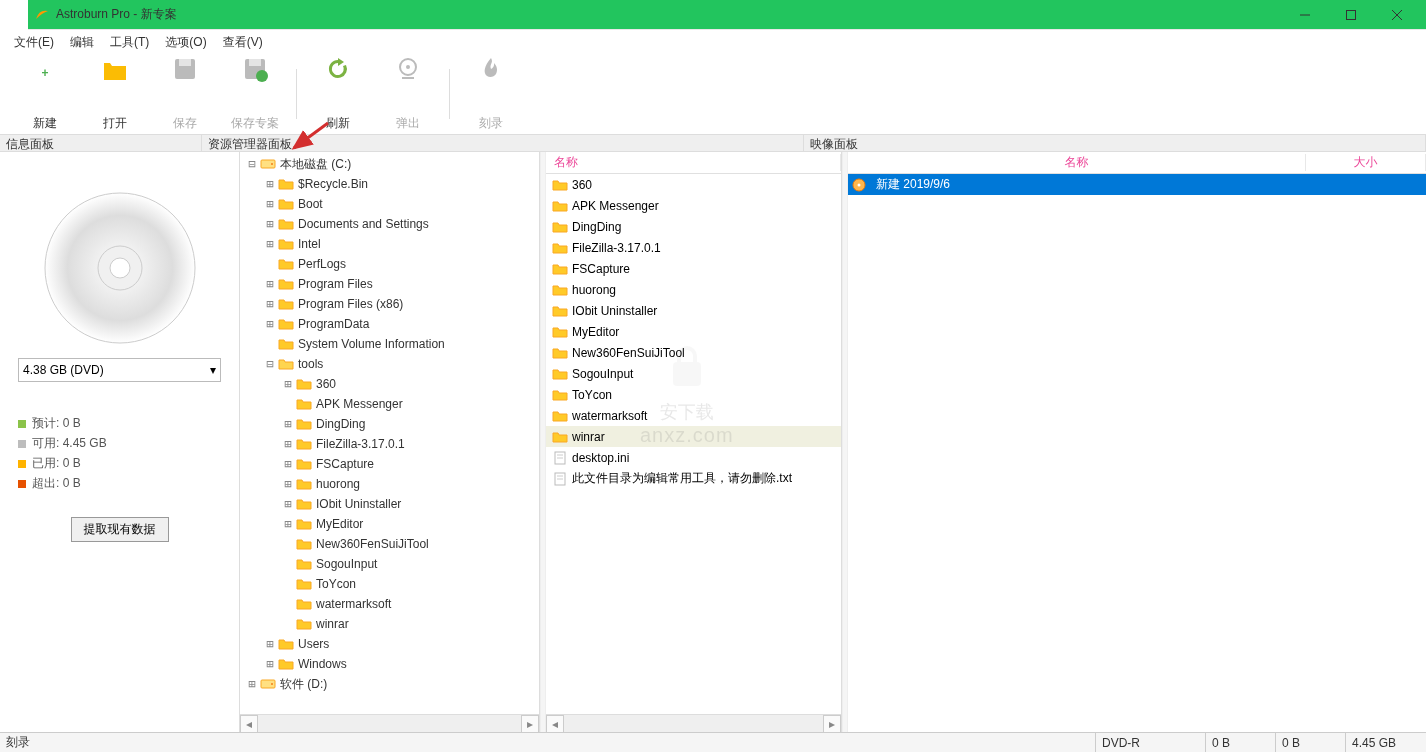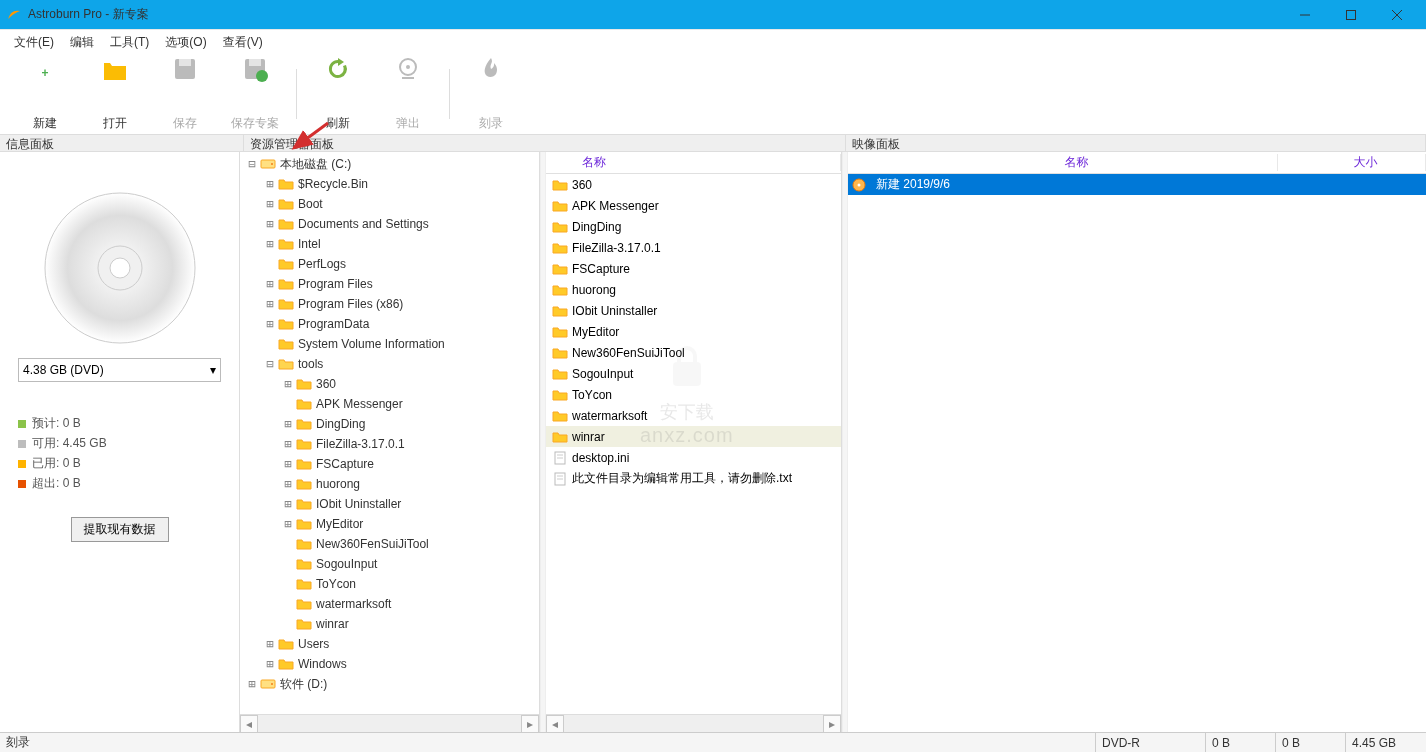--- a/index.html
+++ b/index.html
@@ -1,17 +1,17 @@
 <!DOCTYPE html>
 <html><head>
 <meta charset="utf-8">
 <style>
 * { margin:0; padding:0; box-sizing:border-box; font-family:"Microsoft YaHei","Segoe UI",sans-serif; font-size:12px; }
 body { background:#fff; width:1426px; height:752px; display:flex; flex-direction:column; overflow:hidden; }
-.titlebar { height:30px; display:flex; align-items:center; padding:0 6px; background:#0ea5e9; border-bottom:1px solid #e8e8e8; }
+.titlebar { height:30px; display:flex; align-items:center; padding:0 6px; background:#22c55e; border-bottom:1px solid #e8e8e8;margin-left:28px; }
 .titlebar .icon { width:16px; height:16px; margin-right:6px; }
 .titlebar .title { flex:1; color:#333; }
 .titlebar .winbtn { width:46px; height:30px; display:flex; align-items:center; justify-content:center; color:#333; }
 .menubar { height:24px; display:flex; align-items:center; padding:0 6px; background:#fff; }
 .menubar .menuitem { padding:2px 8px; color:#333; cursor:default; }
 .toolbar { height:80px; display:flex; align-items:center; padding:6px 10px; background:#fff; border-bottom:1px solid transparent; }
 .toolbtn { width:70px; height:68px; display:flex; flex-direction:column; align-items:center; justify-content:center; gap:4px; cursor:pointer; position:relative; }
 .toolbtn .ticon { width:28px; height:28px; display:flex; align-items:center; justify-content:center; }
 .toolbtn .tlabel { color:#333;margin-top:28px; }
 .toolbtn.disabled .tlabel { color:#aaa; }
@@ -31,21 +31,21 @@
 .tree-row { height:20px; display:flex; align-items:center; padding-left:6px; cursor:default; white-space:nowrap; }
 .exp { width:12px; text-align:center; color:#888; font-family:monospace; margin-right:2px; }
 .folder-ico { width:16px; height:14px; margin-right:4px; display:inline-block; }
 .tree-label { color:#333; }
 .hscroll { height:18px; background:#f0f0f0; border-top:1px solid #ddd; display:flex; align-items:center; }
 .hscroll .arrow { width:18px; height:18px; display:flex; align-items:center; justify-content:center; color:#888; border:1px solid #ccc; background:#fafafa; }
 .hscroll .track { flex:1; background:#efefef; height:18px; }
 .splitter { width:6px; background:#f5f5f5; border-left:1px solid #eee; border-right:1px solid #eee; cursor:col-resize; }
 .file-panel { flex:0 0 296px; border-right:1px solid #ddd; display:flex; flex-direction:column; }
 .col-header { height:22px; border-bottom:1px solid #e0e0e0; display:flex; align-items:center; background:#fff; }
-.col-header .col { padding:0 8px; color:#6d28d9; border-right:1px solid #e8e8e8;margin-left:28px; }
+.col-header .col { padding:0 8px; color:#ec4899; border-right:1px solid #e8e8e8; }
 .file-list { flex:1; overflow:auto; }
 .file-row { height:21px; display:flex; align-items:center; padding-left:6px; cursor:default; }
 .file-row.selected { background:#f0f0e0; }
 .file-ico { width:16px; height:14px; margin-right:4px; }
 .image-panel { flex:1; display:flex; flex-direction:column; }
 .img-list { flex:1; overflow:auto; }
 .img-row { height:21px; display:flex; align-items:center; padding-left:4px; }
 .img-row.selected { background:#0078d7; color:#fff; }
 .img-cell-name { flex:1; display:flex; align-items:center; gap:4px; }
 .img-cell-size { width:120px; text-align:center; }
@@ -152,21 +152,21 @@
       <div class="ticon">
         <svg width="28" height="28">
           <path d="M14 3c3 5-2 6 0 11 4-2 3-6 3-6 3 3 4 7 2 11-2 3-6 4-9 2-4-3-3-10 4-18z" fill="#bbb"></path>
         </svg>
       </div>
       <div class="tlabel">刻录</div>
     </div>
   </div>
 
 <div class="panel-headers">
-  <div style="width:244px">信息面板</div>
+  <div style="width:202px">信息面板</div>
   <div style="width:602px">资源管理器面板</div>
   <div style="flex:1">映像面板</div>
 </div>
 
 <div class="panels">
 
   <div class="info-panel">
     <div class="disc-img">
       <svg viewBox="0 0 160 160" width="160" height="160">
         <defs>

